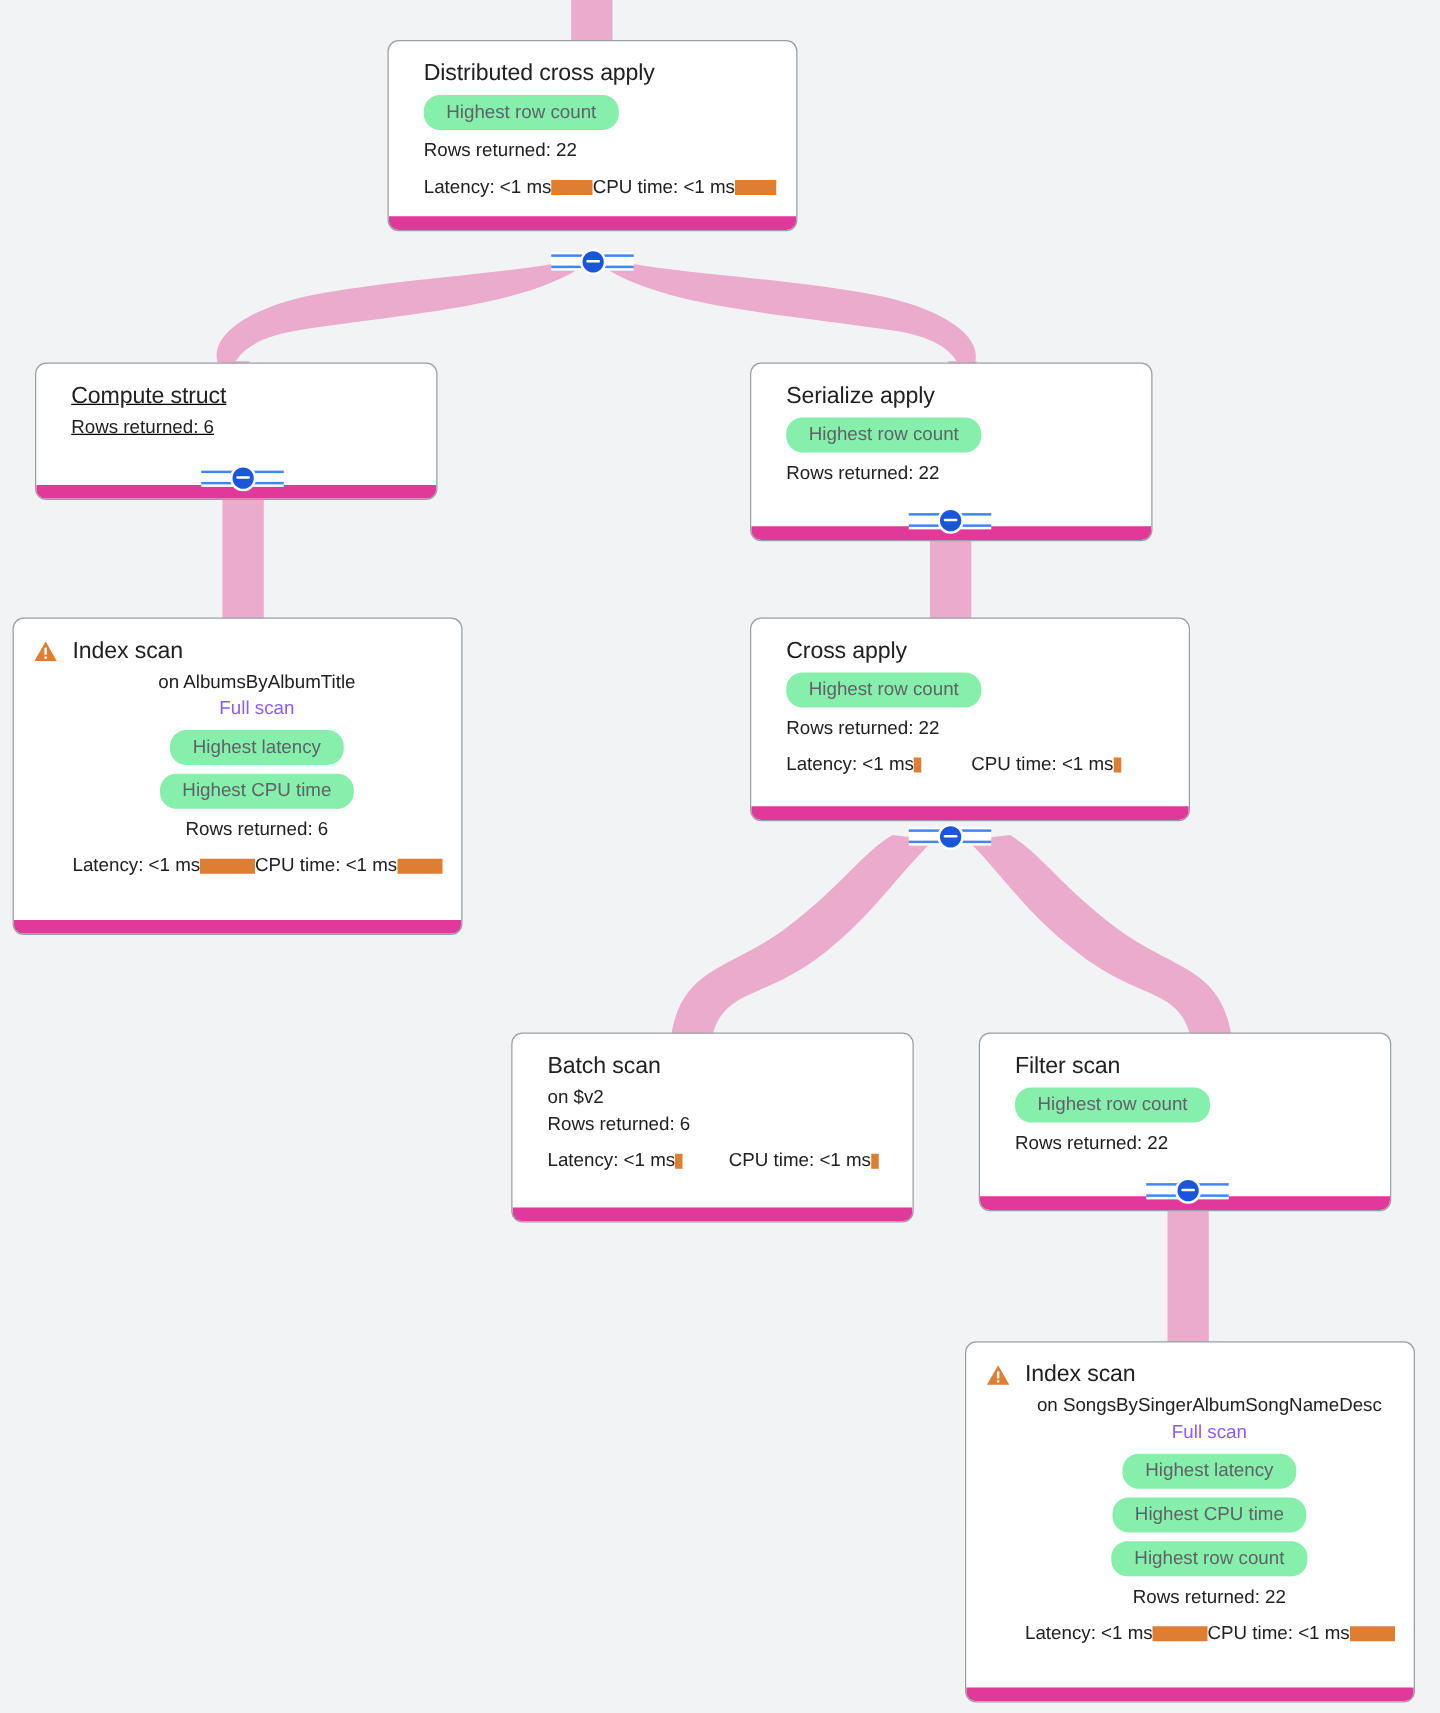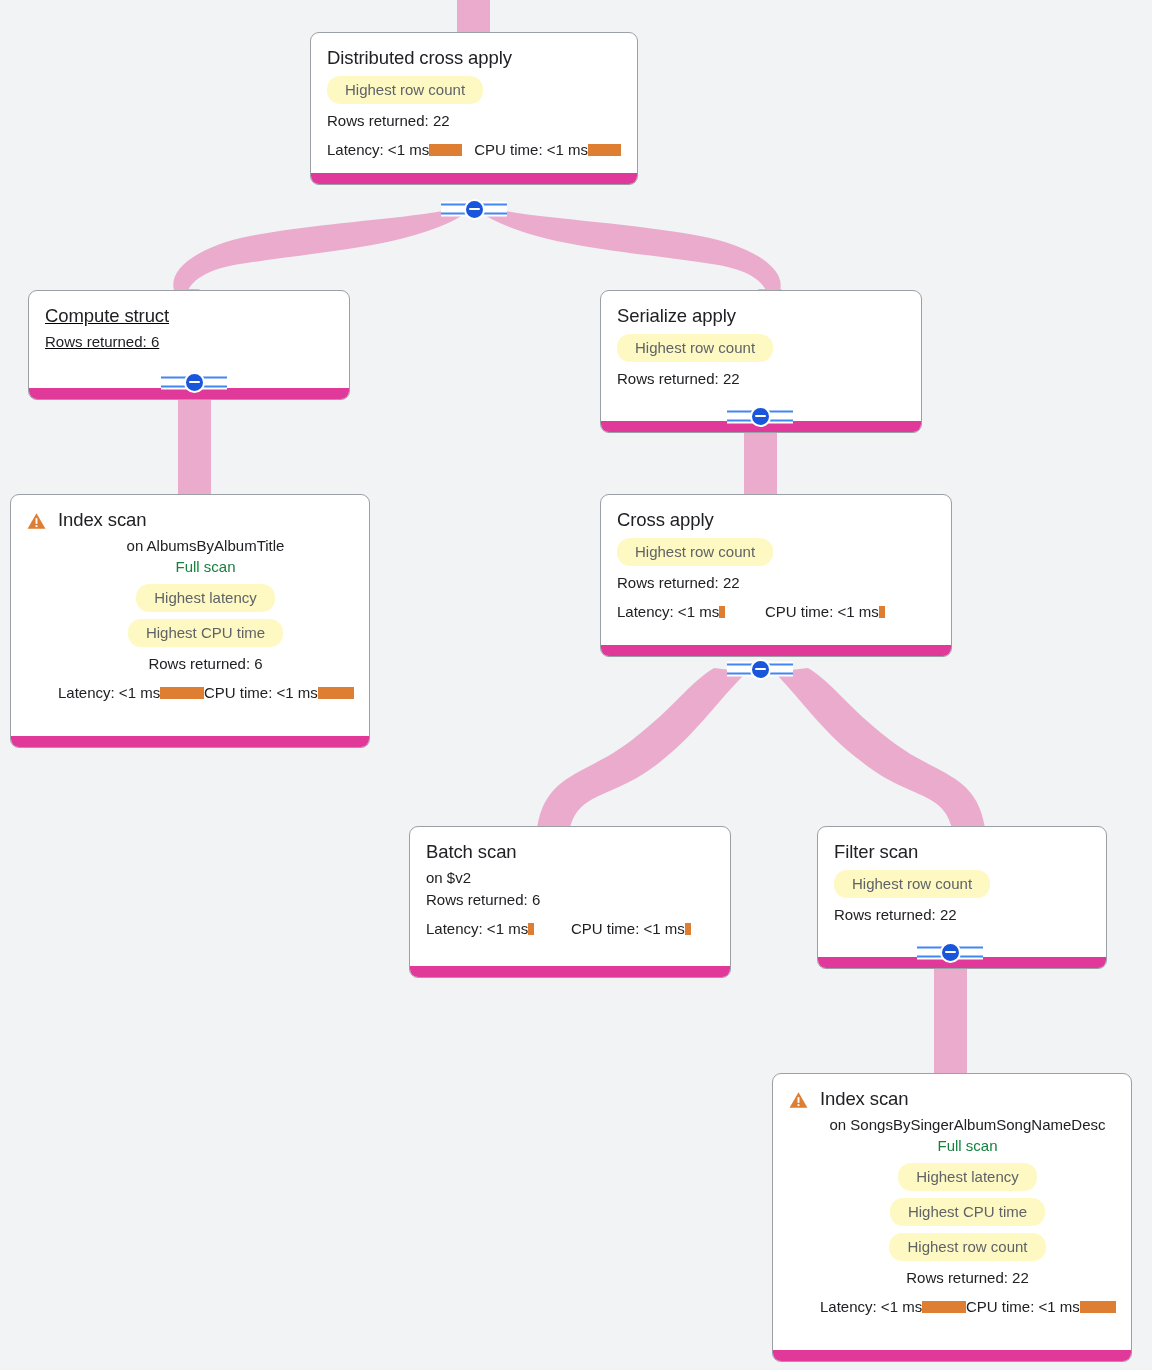--- a/index.html
+++ b/index.html
@@ -26,21 +26,21 @@
   .node {
     position: absolute;
     background: #ffffff;
     border: 1px solid #9aa0a6;
     border-radius: 9px;
     padding: 0;
     overflow: hidden;
     z-index: 5;
   }
   .node-inner {
-    padding: 14px 16px 14px 16px;
+    padding: 14px 16px 14px 28px;
   }
   .node-bottom-bar {
     height: 11px;
     background: #e0399a;
     width: 100%;
   }
   .node.with-icon .node-inner { padding-left: 16px; }
 
   .title-row {
     display: flex;
@@ -62,25 +62,25 @@
   .body-block { }
   .node.with-icon .body-block { margin-left: 31px; text-align: center; }
 
   .subtitle {
     font-size: 15px;
     color: #202124;
     line-height: 21px;
     margin-top: 4px;
     white-space: nowrap;
   }
-  .subtitle.muted { color: #15803d; }
+  .subtitle.muted { color: #8b5cf6; }
 
   .chip {
     display: inline-block;
-    background: #fef9c3;
+    background: #86efac;
     color: #5f6368;
     border-radius: 13px;
     font-size: 15px;
     line-height: 19px;
     padding: 4px 18px 5px 18px;
     margin-top: 7px;
   }
   .chip-wrap { display: block; }
 
   .rows-line {
@@ -352,21 +352,21 @@
           <div class="metric">
             <div class="metric-label">CPU time: &lt;1 ms</div>
             <div class="metric-bar" style="width:6px;"></div>
           </div>
         </div>
       </div>
     </div>
     <div class="node-bottom-bar" style="margin-top:14px;"></div>
   </div>
 
-  <div class="node" style="left:817px; top:826px; width:290px;">
+  <div class="node" style="left:783px; top:826px; width:330px;">
     <div class="node-inner">
       <div class="title-row">
         <div class="node-title">Filter scan</div>
       </div>
       <div class="body-block">
         <div class="chip-wrap">
           <span class="chip">Highest row count</span>
         </div>
         <div class="rows-line">Rows returned: 22</div>
       </div>

